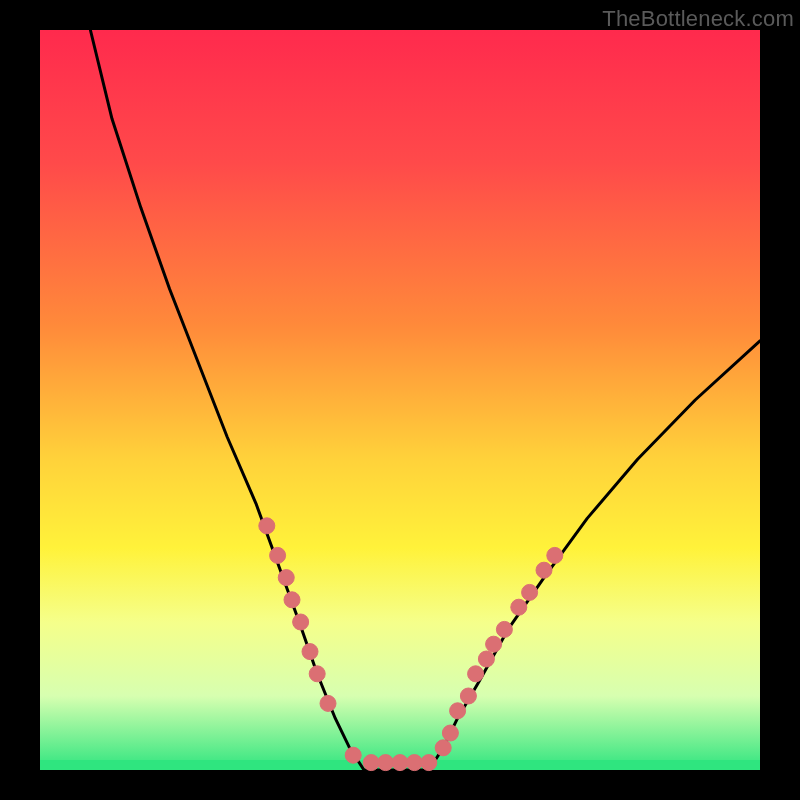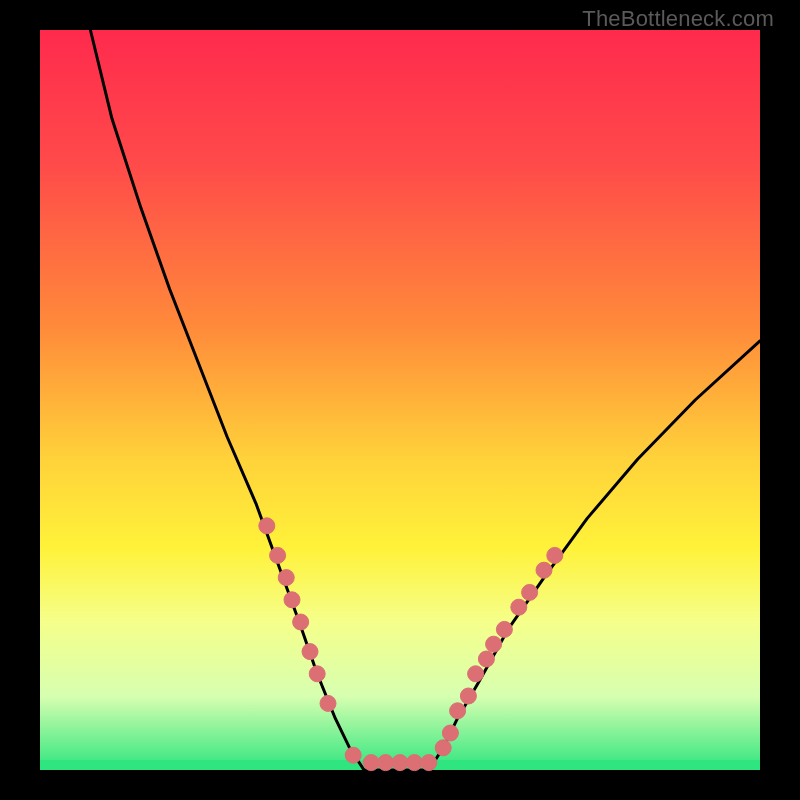--- a/index.html
+++ b/index.html
@@ -12,21 +12,21 @@
     font-family: Arial, Helvetica, sans-serif;
   }
   .stage {
     position: relative;
     width: 800px;
     height: 800px;
   }
   .watermark {
     position: absolute;
     top: 6px;
-    right: 26px;
+    right: 6px;
     color: #5a5a5a;
     font-size: 22px;
     font-weight: 500;
     z-index: 50;
     letter-spacing: 0.2px;
   }
   svg {
     display: block;
   }
 </style>

